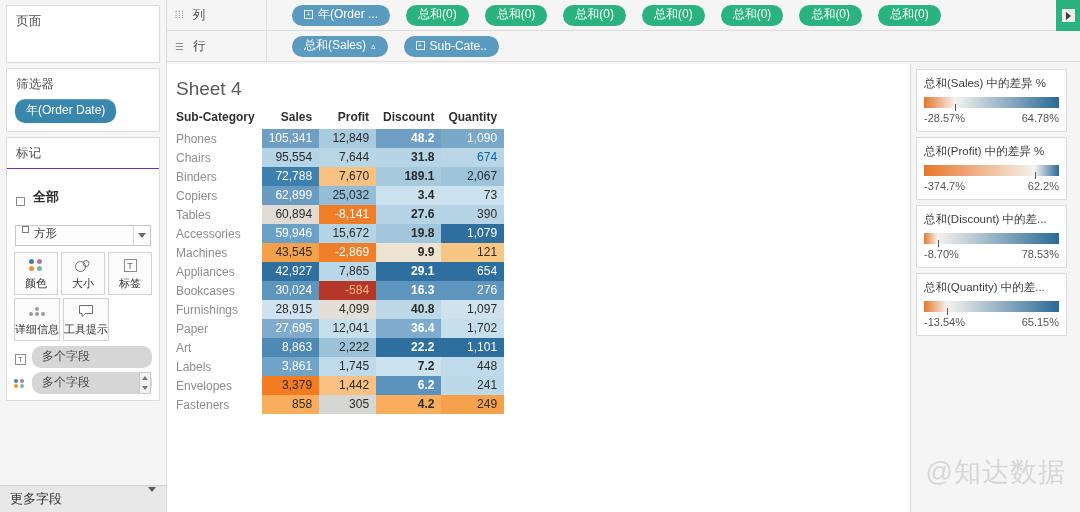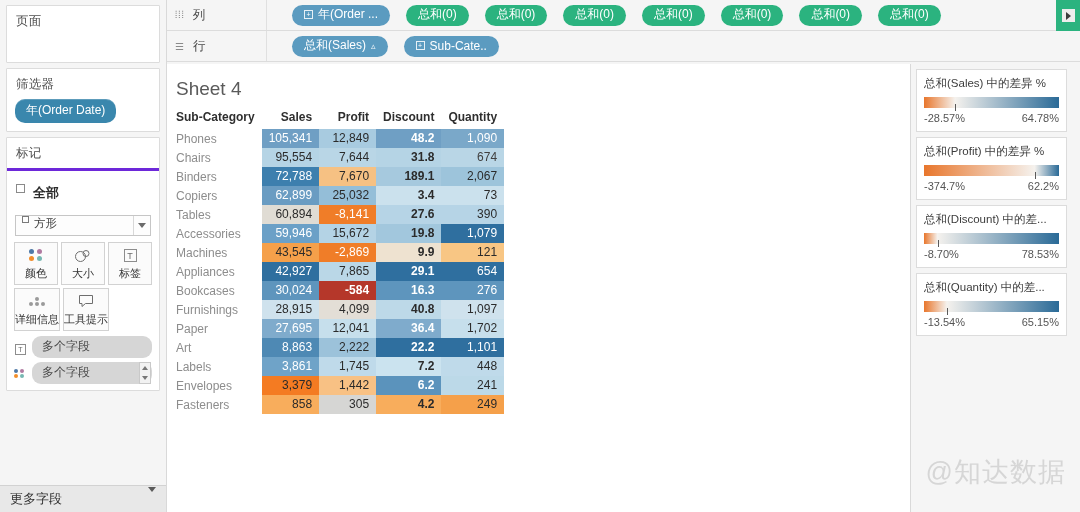--- a/index.html
+++ b/index.html
@@ -27,22 +27,22 @@
   #pages-card { height: 58px; }
   #filters-card { height: 64px; }
   .pill-blue {
     display: inline-block; background: #3a87ad; color: #ffffff;
     font-size: 12px; border-radius: 10px; padding: 3px 11px 4px 11px;
     margin: 0 0 0 8px; white-space: nowrap;
     box-shadow: inset 0 1px 0 rgba(255,255,255,.18);
   }
   #marks-card { }
   .marks-all {
-    border-top: 3px solid #6d28d9; padding: 13px 9px;
-    display: flex; align-items: flex-start; gap: 8px;
+    border-top: 1px solid #6d28d9; padding: 19px 9px;
+    display: flex; align-items: flex-end; gap: 8px;
   }
   .sq-check {
     width: 9px; height: 9px; border: 1px solid #8a8a8a; background: #fff;
     display: inline-block;
   }
   .marks-all-label { font-size: 13px; font-weight: bold; color: #2b2b2b; }
   .mark-select {
     margin: 0 8px 6px 8px; height: 21px; border: 1px solid #c6c6c6;
     background: #fdfdfd; display: flex; 
     font-size: 11.5px; color: #404040; padding-left: 6px; position: relative;
@@ -346,21 +346,21 @@
             <td class="cell cw-sales" style="background: rgb(111, 159, 196); color: rgb(255, 255, 255);">105,341</td>
             <td class="cell cw-profit" style="background: rgb(168, 203, 224); color: rgb(43, 43, 43);">12,849</td>
             <td class="cell cw-disc" style="background: rgb(111, 159, 196); color: rgb(255, 255, 255);">48.2</td>
             <td class="cell cw-qty" style="background: rgb(122, 168, 201); color: rgb(255, 255, 255);">1,090</td>
           </tr>
           <tr>
             <td class="rh">Chairs</td>
             <td class="cell cw-sales" style="background: rgb(181, 212, 229); color: rgb(43, 43, 43);">95,554</td>
             <td class="cell cw-profit" style="background: rgb(185, 214, 230); color: rgb(43, 43, 43);">7,644</td>
             <td class="cell cw-disc" style="background: rgb(181, 212, 229); color: rgb(43, 43, 43);">31.8</td>
-            <td class="cell cw-qty" style="background: rgb(185, 214, 230); color: #404040;">674</td>
+            <td class="cell cw-qty" style="background: rgb(185, 214, 230); color: #0369a1;">674</td>
           </tr>
           <tr>
             <td class="rh">Binders</td>
             <td class="cell cw-sales" style="background: rgb(61, 127, 174); color: rgb(255, 255, 255);">72,788</td>
             <td class="cell cw-profit" style="background: rgb(246, 193, 131); color: rgb(43, 43, 43);">7,670</td>
             <td class="cell cw-disc" style="background: rgb(166, 201, 222); color: rgb(43, 43, 43);">189.1</td>
             <td class="cell cw-qty" style="background: rgb(157, 196, 219); color: rgb(43, 43, 43);">2,067</td>
           </tr>
           <tr>
             <td class="rh">Copiers</td>
@@ -393,21 +393,21 @@
           <tr>
             <td class="rh">Appliances</td>
             <td class="cell cw-sales" style="background: rgb(47, 111, 159); color: rgb(255, 255, 255);">42,927</td>
             <td class="cell cw-profit" style="background: rgb(186, 215, 231); color: rgb(43, 43, 43);">7,865</td>
             <td class="cell cw-disc" style="background: rgb(47, 111, 159); color: rgb(255, 255, 255);">29.1</td>
             <td class="cell cw-qty" style="background: rgb(47, 111, 159); color: rgb(255, 255, 255);">654</td>
           </tr>
           <tr>
             <td class="rh">Bookcases</td>
             <td class="cell cw-sales" style="background: rgb(94, 149, 189); color: rgb(255, 255, 255);">30,024</td>
-            <td class="cell cw-profit" style="background: rgb(181, 55, 42); color: #ffffff; font-weight: bold;">-584</td>
+            <td class="cell cw-profit" style="background: rgb(181, 55, 42); color: #fdba74;">-584</td>
             <td class="cell cw-disc" style="background: rgb(94, 149, 189); color: rgb(255, 255, 255);">16.3</td>
             <td class="cell cw-qty" style="background: rgb(94, 149, 189); color: rgb(255, 255, 255);">276</td>
           </tr>
           <tr>
             <td class="rh">Furnishings</td>
             <td class="cell cw-sales" style="background: rgb(207, 226, 237); color: rgb(43, 43, 43);">28,915</td>
             <td class="cell cw-profit" style="background: rgb(227, 222, 214); color: rgb(43, 43, 43);">4,099</td>
             <td class="cell cw-disc" style="background: rgb(189, 217, 232); color: rgb(43, 43, 43);">40.8</td>
             <td class="cell cw-qty" style="background: rgb(207, 226, 237); color: rgb(43, 43, 43);">1,097</td>
           </tr>

